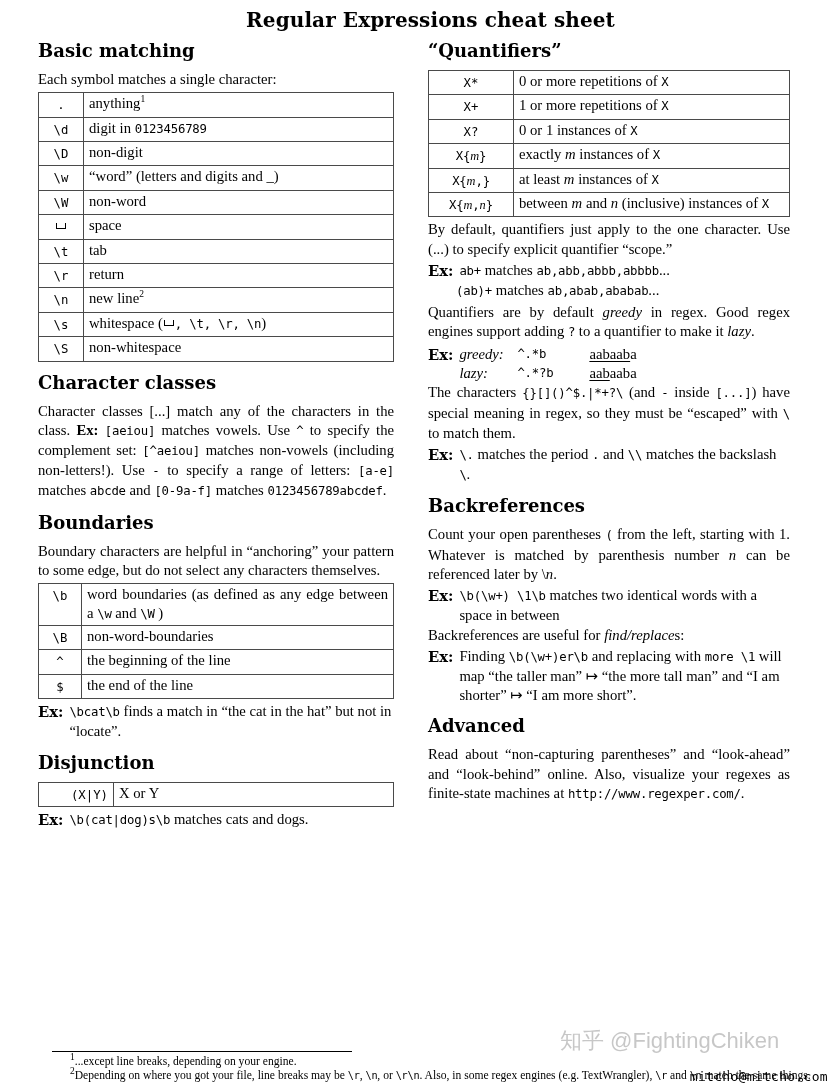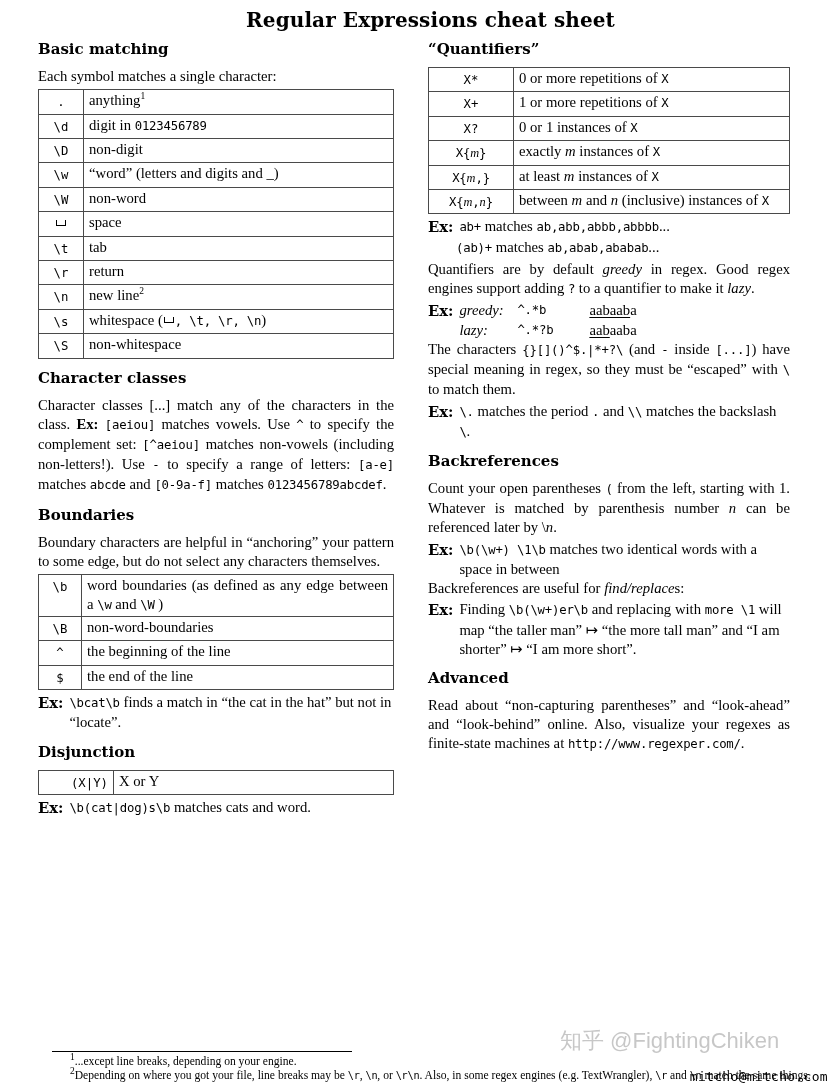--- a/index.html
+++ b/index.html
@@ -24,21 +24,21 @@
     padding-left:33px;
   }
 
   .cols { display:flex; padding:0 34px 0 38px; gap:34px; }
   .col { width:356px; }
   .col.right { width:362px; }
 
   h2 {
     font-family:"DejaVu Serif", serif;
     font-weight:bold;
-    font-size:15px;
+    font-size:18px;
     margin:10px 0 9px 0;
     padding:0;
   }
   h2.first { margin-top:2px; }
 
   p {
     margin:0 0 2px 0;
     font-size:14.7px;
     line-height:19.2px;
     text-align:justify;
@@ -245,21 +245,21 @@
       <table class="tbl-disj">
         <tbody>
           <tr>
             <td class="key">(X|Y)</td>
             <td class="desc">X or Y</td>
           </tr>
         </tbody>
       </table>
       <div class="ex">
         <span class="lbl">Ex:</span>
-        <span class="bdy"><span class="tt">\b(cat|dog)s\b</span><span> matches cats and word.</span></span>
+        <span class="bdy"><span class="tt">\b(cat|dog)s\b</span><span> matches cats and dogs.</span></span>
       </div>
 
     </div>
 
     <div class="col right">
 
       <h2 class="first">“Quantifiers”</h2>
 
       <table class="tbl-quant">
         <tbody>
@@ -283,20 +283,21 @@
             <td class="key"><span class="tt">X{</span><span class="mth">m</span><span class="tt">,}</span></td>
             <td class="desc"><span>at least </span><span class="mth">m</span><span> instances of </span><span class="tt">X</span></td>
           </tr>
           <tr>
             <td class="key"><span class="tt">X{</span><span class="mth">m</span><span class="tt">,</span><span class="mth">n</span><span class="tt">}</span></td>
             <td class="desc"><span>between </span><span class="mth">m</span><span> and </span><span class="mth">n</span><span> (inclusive) instances of </span><span class="tt">X</span></td>
           </tr>
         </tbody>
       </table>
 
+      <p>By default, quantifiers just apply to the one character.  Use (...) to specify explicit quantifier “scope.”</p>
 
       <div class="ex">
         <span class="lbl">Ex:</span>
         <span class="bdy"><span class="tt">ab+</span><span> matches </span><span class="tt">ab,abb,abbb,abbbb</span><span>...</span></span>
       </div>
       <p class="nj indent"><span class="tt">(ab)+</span><span> matches </span><span class="tt">ab,abab,ababab</span><span>...</span></p>
 
       <p><span>Quantifiers are by default </span><span class="it">greedy</span><span> in regex. Good regex engines support adding </span><span class="tt">?</span><span> to a quantifier to make it </span><span class="it">lazy</span><span>.</span></p>
 
       <div class="ex">

